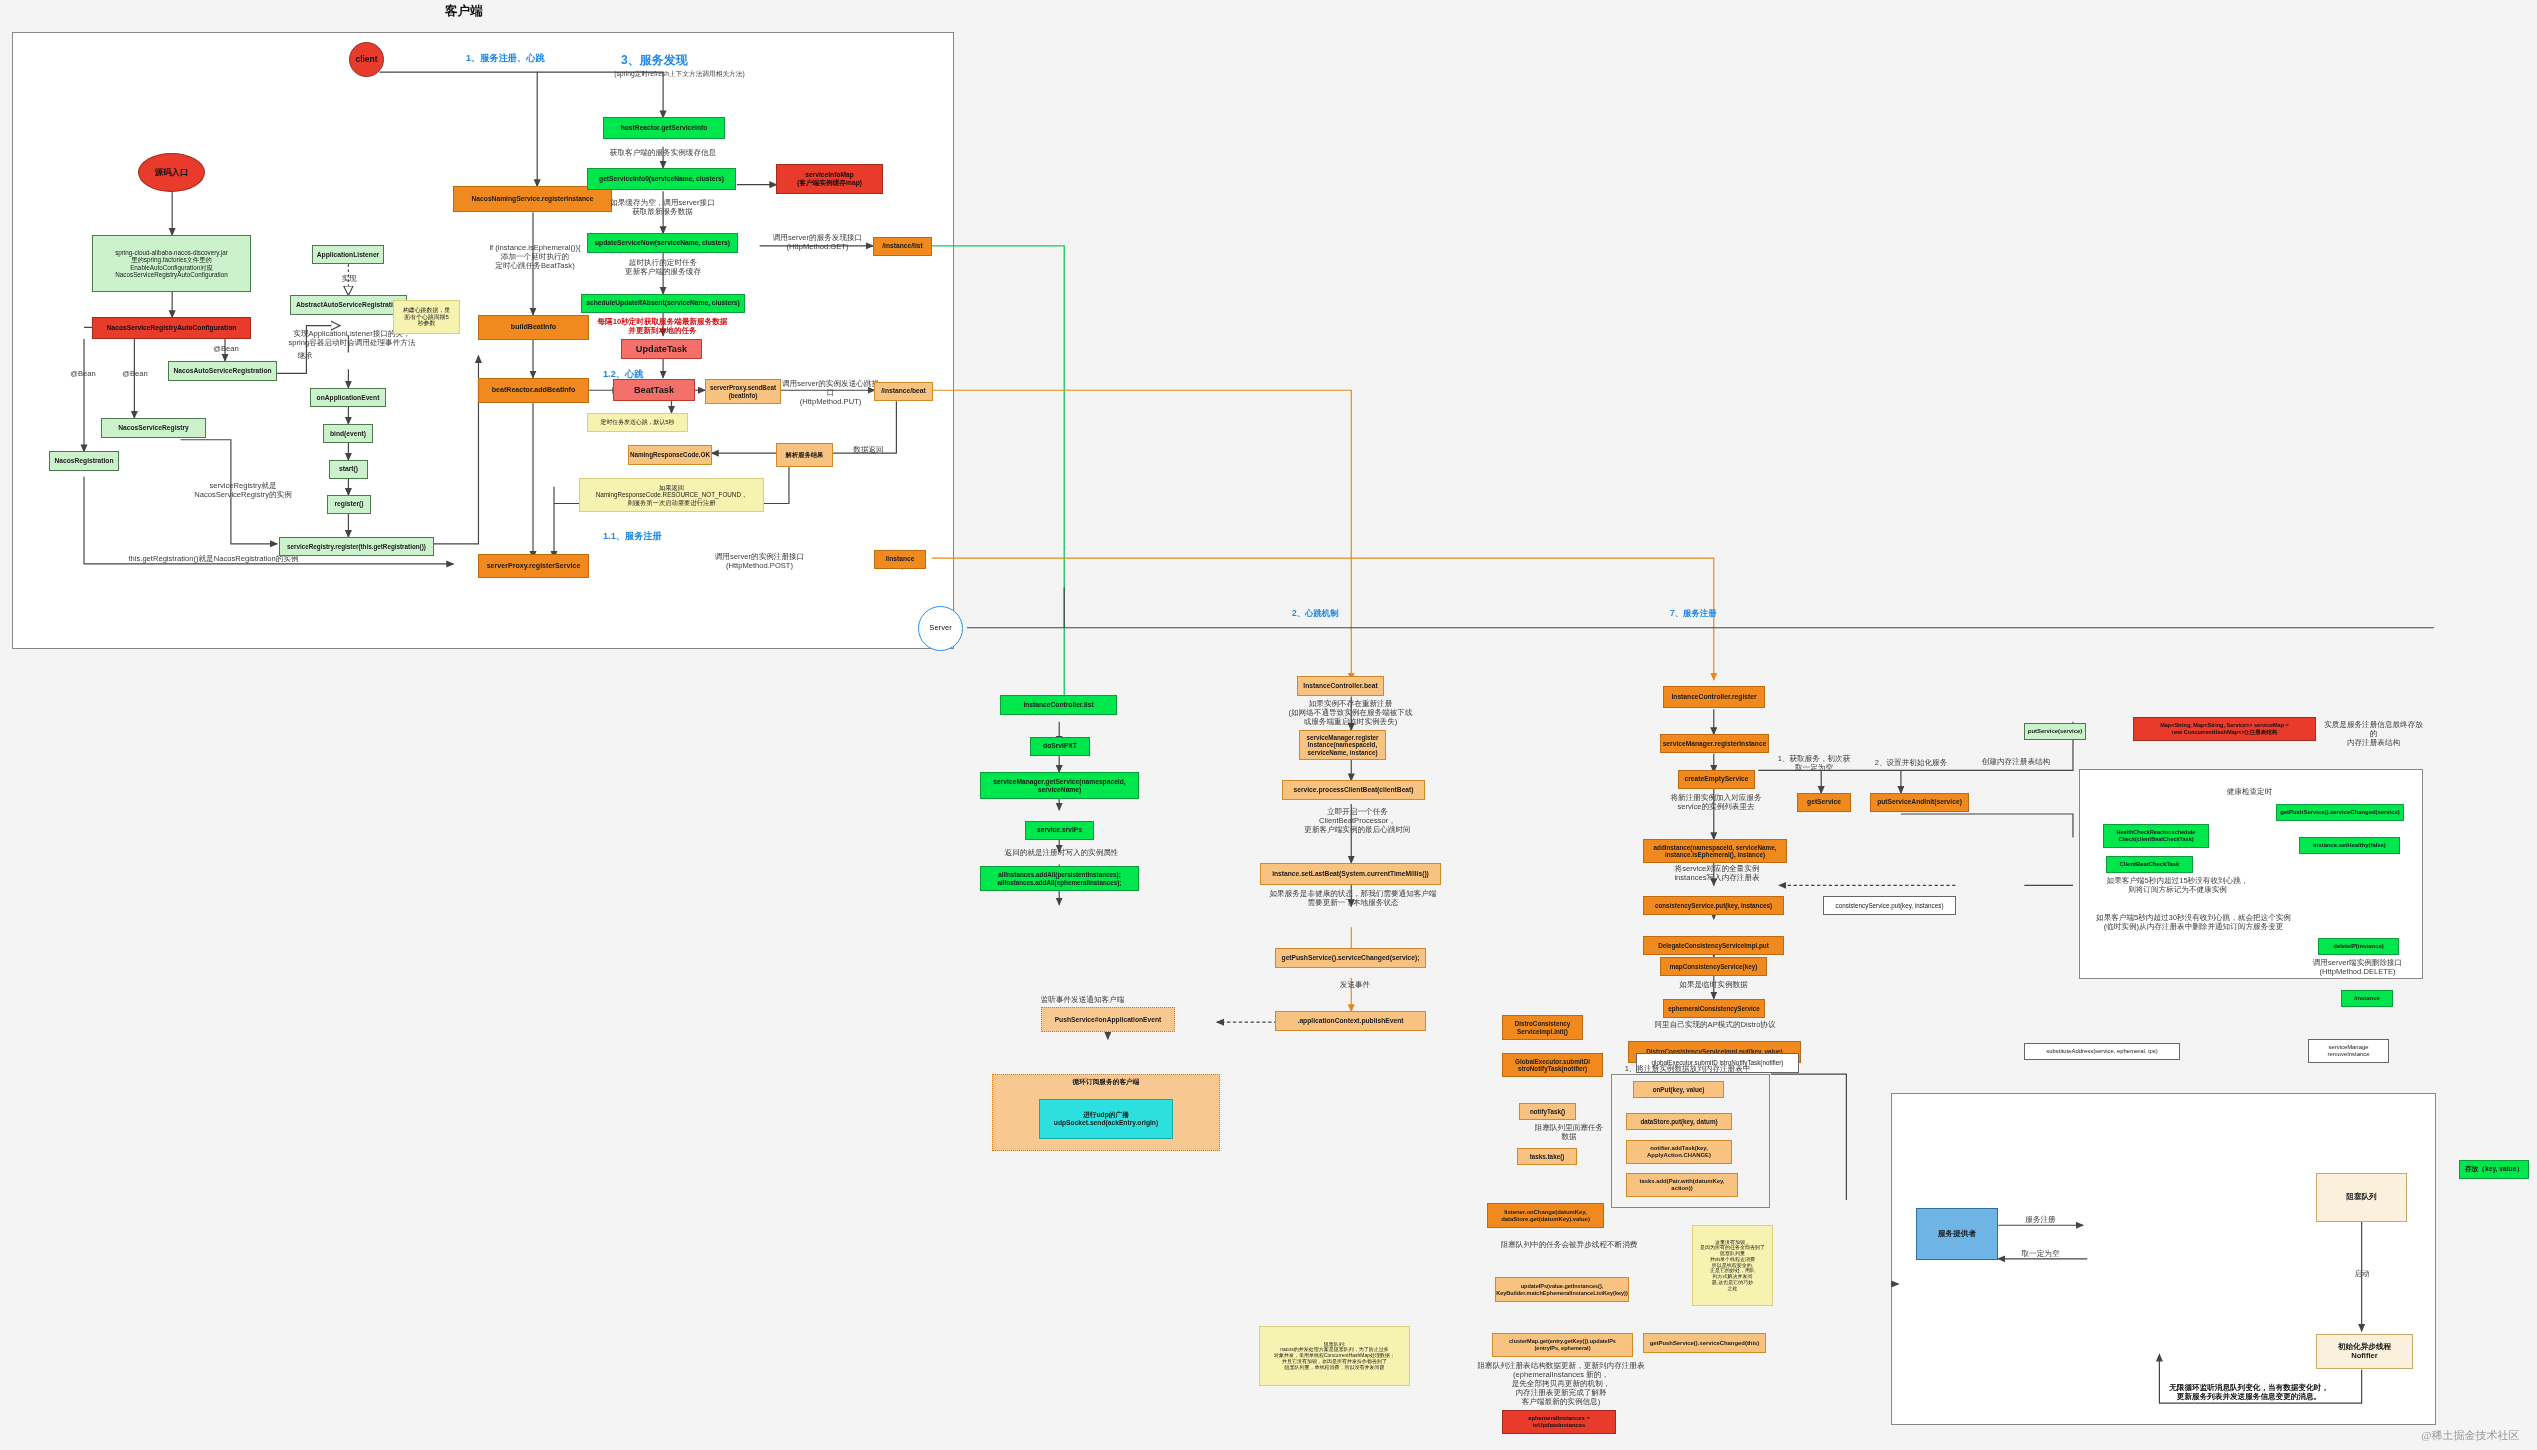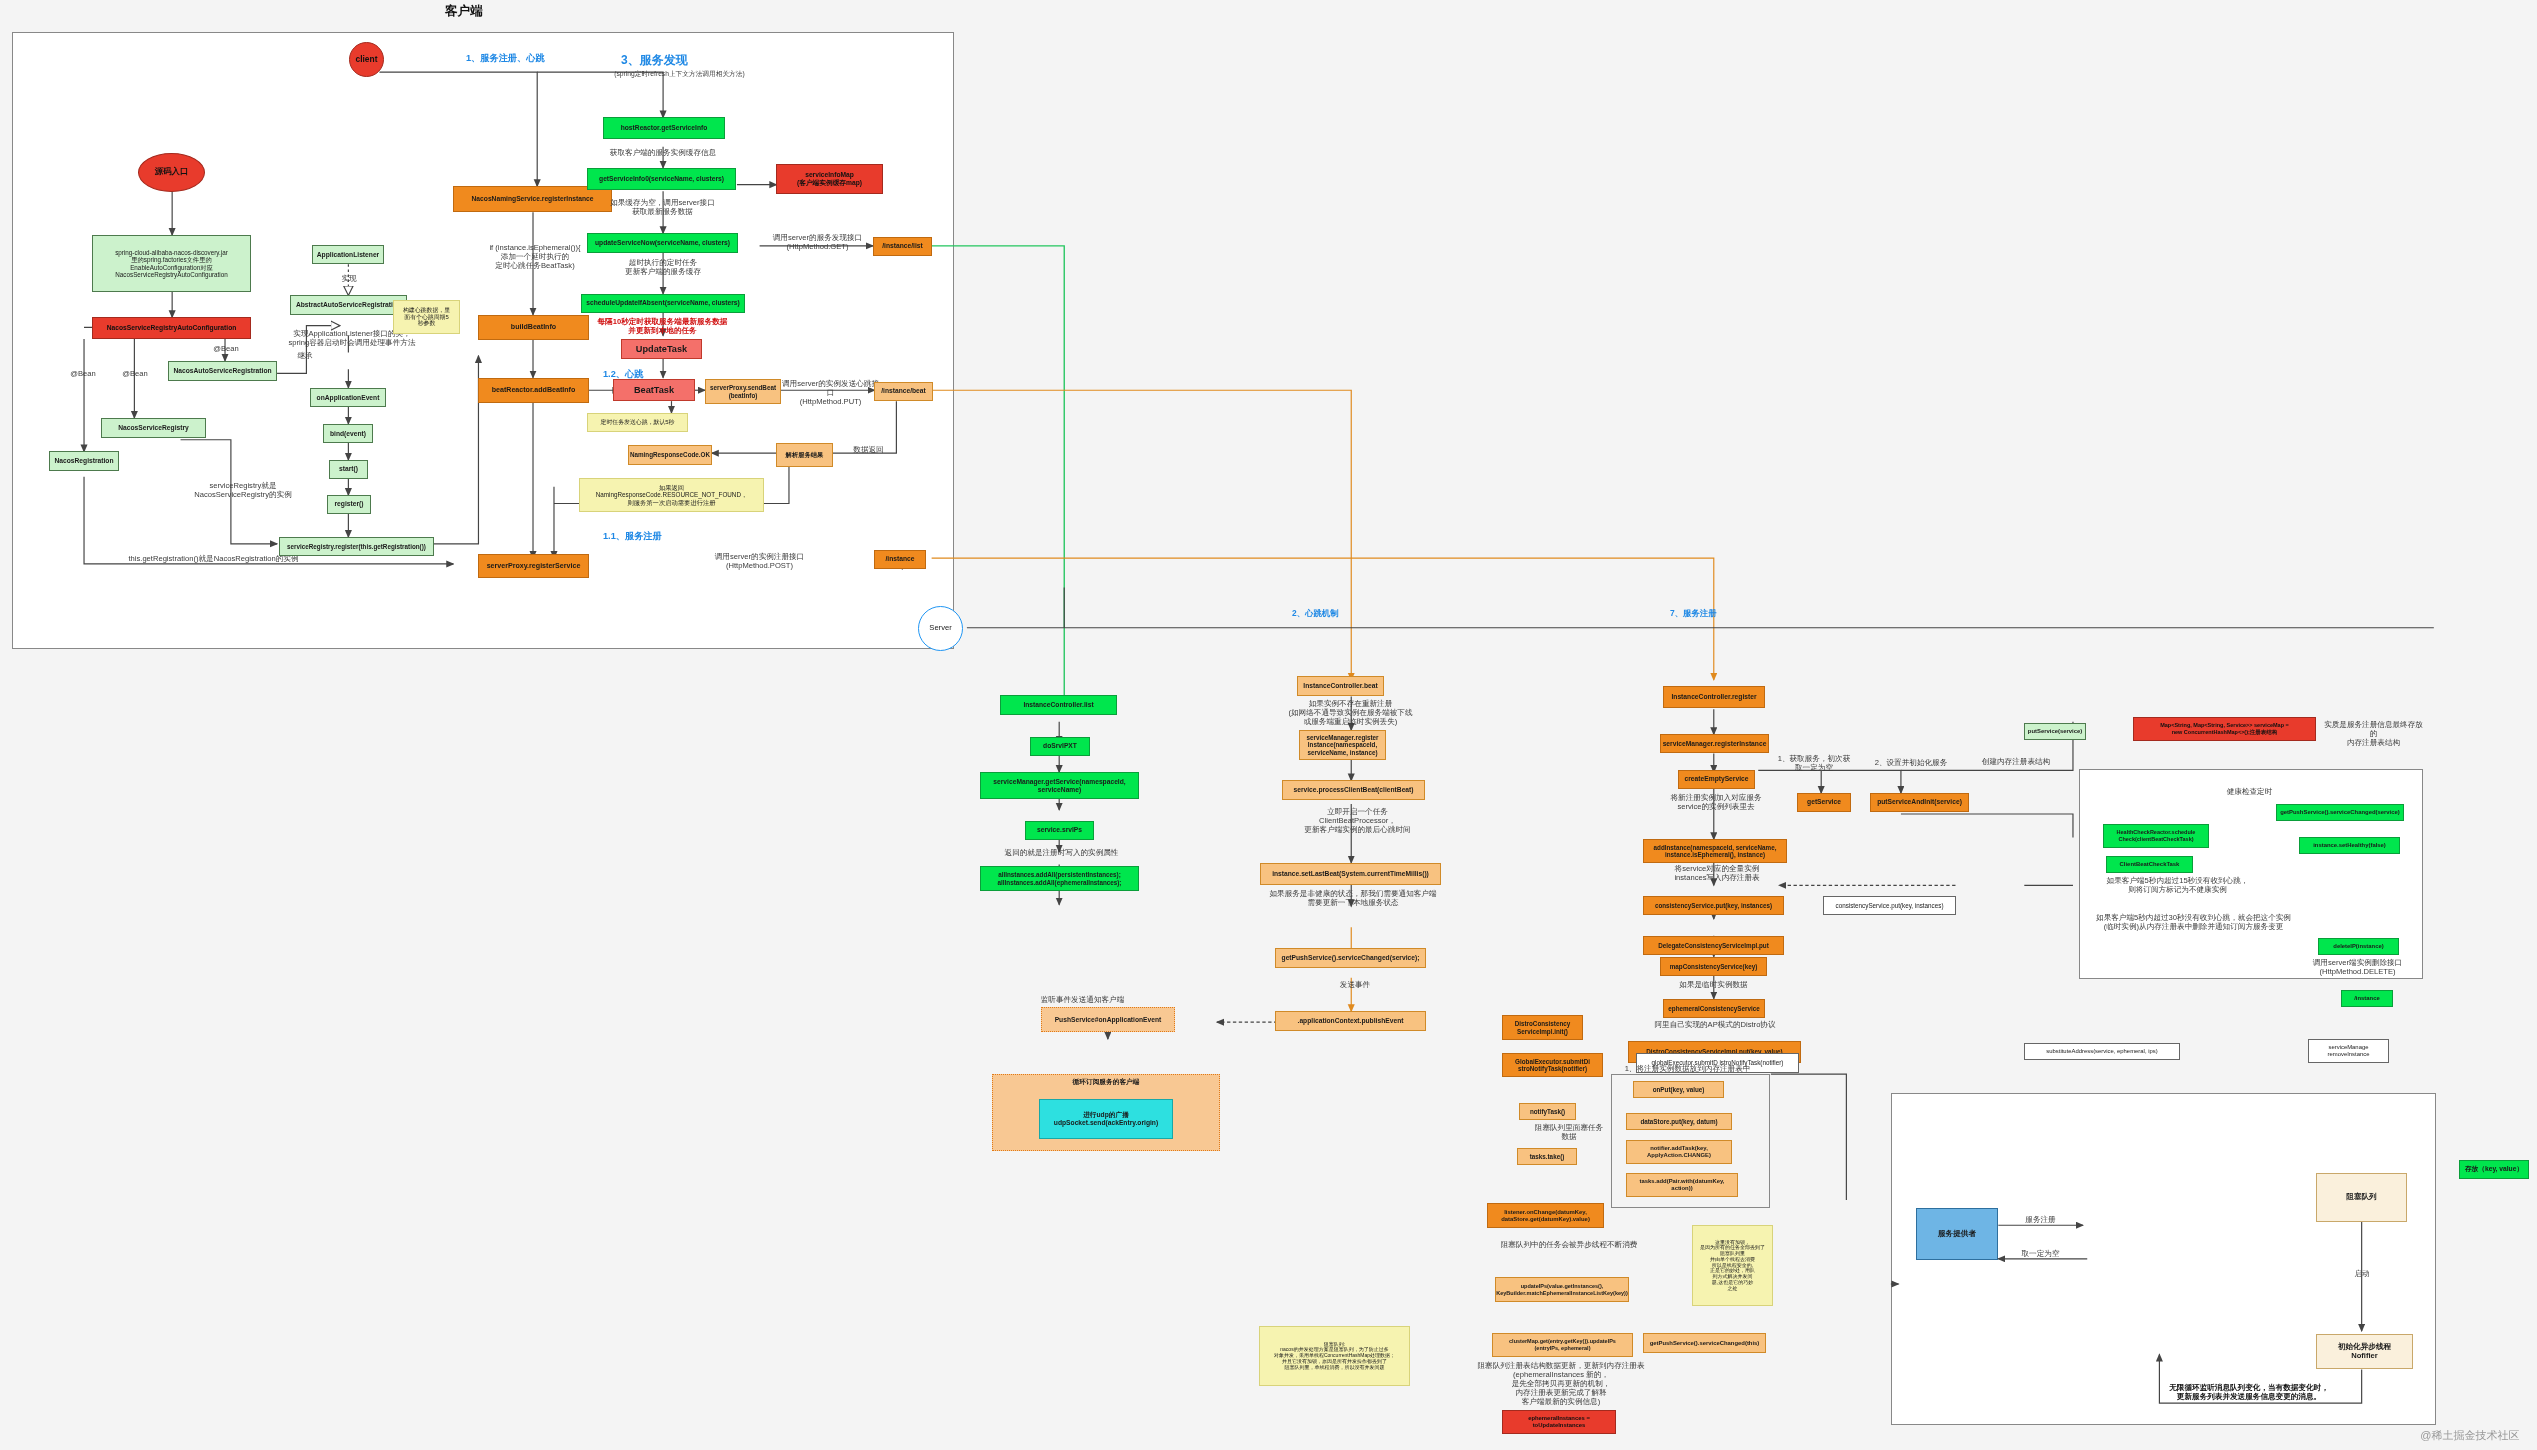--- a/index.html
+++ b/index.html
@@ -19,21 +19,21 @@
   .blue{background:#6eb5e5;border-color:#2e6f9e;}
   .white{background:#fff;border-color:#666;font-weight:normal;}
   .ellipse{border-radius:50%;}
   .circle{border-radius:50%;}
   .lbl{position:absolute;color:#3b3b3b;font-size:7.6px;text-align:center;line-height:1.2;}
   .bluehead{position:absolute;color:#1e88e5;font-weight:bold;text-align:center;}
   .redlbl{position:absolute;color:#d01010;font-weight:bold;font-size:7.6px;text-align:center;line-height:1.2;}
   .panel{position:absolute;border:0.8px solid #888;background:#fff;box-sizing:border-box;}
   svg.wires{position:absolute;left:0;top:0;width:2538px;height:1451px;pointer-events:none;}
   #title{position:absolute;font-weight:bold;color:#111;}
-  #wm{position:absolute;color:#999;font-size:11px;}
+  #wm{position:absolute;color:#999;font-size:11px;font-family:Liberation Serif, serif;}
 </style>
 </head>
 <body>
 
 <div id="stage">
 
   <div id="title" style="left:445px;top:3.4px;font-size:12.6px;">客户端</div>
 
   <div class="panel" style="left:11.7px;top:32px;width:942px;height:617px;"></div>
 
@@ -150,21 +150,21 @@
       <path d="M2265,918 H2470 V860"></path>
       <path d="M2265,970 H2470 V998"></path>
       <path d="M2330,1055 H2120" stroke-dasharray="4,3" marker-end="url(#ah)"></path>
       <path d="M2470,1055 H2412"></path>
       <path d="M2110,1280 H2200 V1430"></path>
     </g>
   </svg>
 
   <div class="node red circle" style="left:349px;top:42px;width:35px;height:35px;font-size:8.4px;">client</div>
 
-  <div class="node red ellipse" style="left:138px;top:153px;width:67px;height:39px;font-size:8.4px;font-family:Liberation Mono, monospace;">源码入口</div>
+  <div class="node red ellipse" style="left:138px;top:153px;width:67px;height:39px;font-size:8.4px;">源码入口</div>
 
   <div class="bluehead" style="left:466px;top:52px;font-size:9.2px;">1、服务注册、心跳</div>
   <div class="bluehead" style="left:621px;top:52px;font-size:12px;">3、服务发现</div>
   <div class="lbl" style="left:587px;top:70px;width:185px;font-size:6.7px;">(spring定时refresh上下文方法调用相关方法)</div>
   <div class="bluehead" style="left:603px;top:368px;font-size:9.2px;">1.2、心跳</div>
   <div class="bluehead" style="left:603px;top:530px;font-size:9.2px;">1.1、服务注册</div>
 
   <div class="node green" style="left:92px;top:235px;width:159px;height:57px;font-size:6.3px;white-space:pre-line;font-weight:normal;">spring-cloud-alibaba-nacos-discovery.jar
 里的spring.factories文件里的
 EnableAutoConfiguration对应

